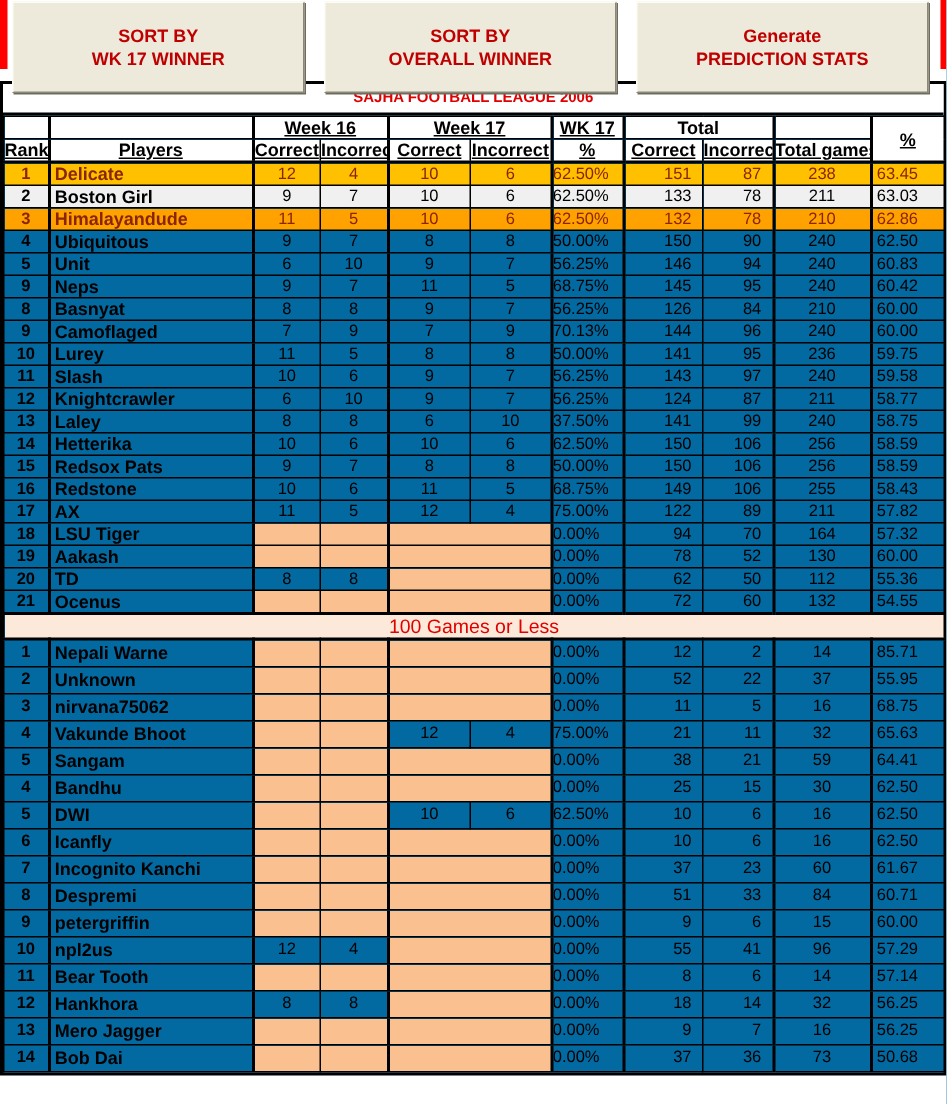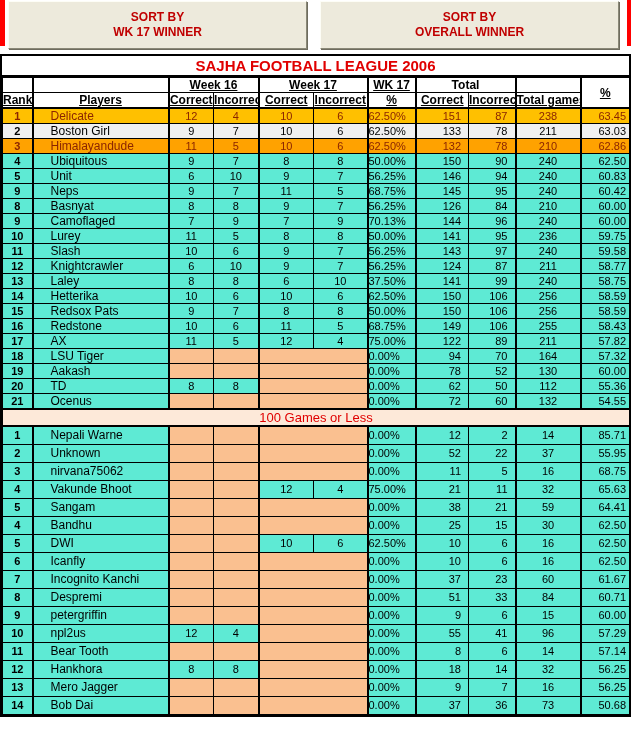--- a/index.html
+++ b/index.html
@@ -8,49 +8,49 @@
     --hltext:#8B2500;
   }
   *{box-sizing:border-box; margin:0; padding:0;}
   body{font-family:"Liberation Sans", sans-serif; background:#fff; width:631px;}
   .screen{width:631px; height:736px; background:#fff; overflow:hidden;}
 
   
   .toolbar{position:relative; height:46px; background:#fff; display:flex; align-items:flex-start; padding:1px 12px 0 8px; gap:13px;}
   .red-edge{position:absolute; top:0; width:5px; height:46px; background:#FF0000;}
   .red-edge.left{left:0;} .red-edge.right{right:0; width:4px;}
-  .xl-btn{flex:1 1 0; height:48px; background:var(--btnface);
+  .xl-btn{flex:1 1 0; height:61px; background:var(--btnface);
     border:1px solid #8a8877; border-top-color:#fdfdf6; border-left-color:#fdfdf6;
     box-shadow:1px 1px 0 #6e6c5e; color:var(--btntext); font-family:"Liberation Sans",sans-serif;
     font-weight:bold; font-size:12px; line-height:15px; text-align:center; cursor:pointer;}
   .gap-row{height:8px; background:#fff;}
 
   
   .sheet{width:631px; border:2px solid #000; border-bottom-width:2px;}
   .title-row{height:21px; border-bottom:2px solid #000; background:#fff; color:var(--red);
-    font-weight:bold; font-size:15px; text-align:center; line-height:20px;}
-  table{border-collapse:collapse; table-layout:fixed; width:627px; background:#5eead4;}
+    font-weight:bold; font-size:10px; text-align:center; line-height:20px;}
+  table{border-collapse:collapse; table-layout:fixed; width:627px; background:#0369a1;}
   col.w-rank{width:30px;} col.w-name{width:136px;} col.w-w16c{width:45px;} col.w-w16i{width:45px;}
   col.w-w17c{width:55px;} col.w-w17i{width:54px;} col.w-wkpct{width:48px;} col.w-tc{width:53px;}
   col.w-ti{width:47px;} col.w-tg{width:65px;} col.w-pct{width:49px;}
   th,td{border:1px solid #000; font-size:11px; color:#000; overflow:hidden; white-space:nowrap;}
   th{font-weight:bold; font-size:12px; text-align:center; height:15px; background:#fff;}
   th.u{text-decoration:underline;}
   
   .bl2{border-left-width:2px;}
   thead tr.h2 th{border-bottom-width:2px;text-decoration:underline;}
   td{height:15px;}
   tr.sub td{height:18px;}
   .c-rank{text-align:center; font-weight:bold;}
-  .c-name{text-align:left; font-weight:normal; font-size:12px; padding-left:17px;}
+  .c-name{text-align:left; font-weight:bold; font-size:12px; padding-left:3px;}
   .c-w16c,.c-w16i,.c-w17c,.c-w17i{text-align:center;}
   .c-wkpct{text-align:right; padding-right:18px;}
   .c-tc,.c-ti{text-align:right; padding-right:7px;}
   .c-tg{text-align:center;}
-  .c-pct{text-align:right; padding-right:3px;}
+  .c-pct{text-align:right; padding-right:17px;}
   td.blank{background:var(--peach);}
   tr.hl-gold td{background:var(--gold); color:var(--hltext);}
   tr.hl-gray td{background:var(--gray); color:#000;}
   tr.hl-orange td{background:var(--orange); color:var(--hltext);}
   tr.section-row td{background:var(--section); color:var(--red); font-weight:normal; font-size:13px;
     text-align:center; height:17px; border-top-width:2px; border-bottom-width:2px;}
   tbody tr.first td{border-top-width:2px;}
 </style>
 </head>
 <body>
@@ -59,20 +59,24 @@
 
   <div class="toolbar">
     <div class="red-edge left"></div>
     <button class="xl-btn">
       <span>SORT BY</span><br>
       <span>WK 17 WINNER</span>
     </button>
     <button class="xl-btn">
       <span>SORT BY</span><br>
       <span>OVERALL WINNER</span>
+    </button>
+    <button class="xl-btn">
+      <span>Generate</span><br>
+      <span>PREDICTION STATS</span>
     </button>
     <div class="red-edge right"></div>
   </div>
 
   <div class="gap-row"></div>
 
   <div class="sheet">
     <div class="title-row">SAJHA FOOTBALL LEAGUE 2006</div>
 
     <table>

